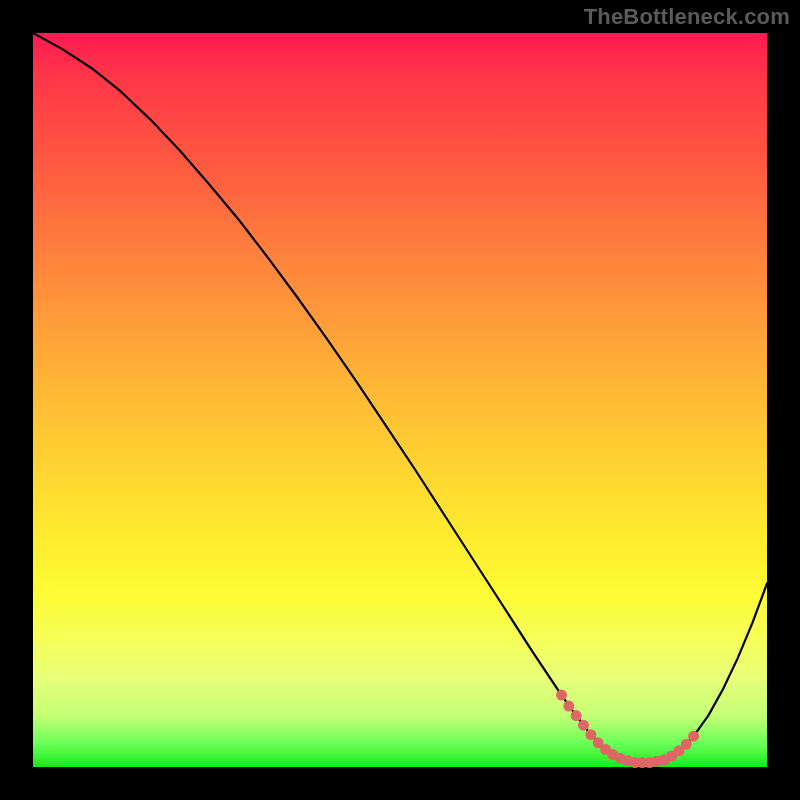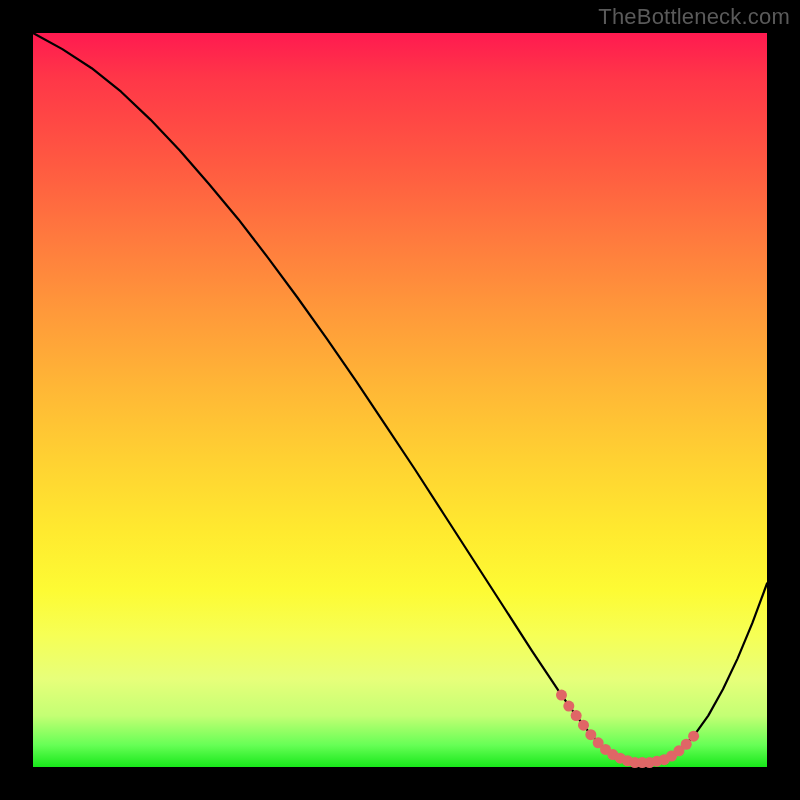--- a/index.html
+++ b/index.html
@@ -15,21 +15,21 @@
     position: relative;
     width: 800px;
     height: 800px;
     background: #000;
   }
   .watermark {
     position: absolute;
     top: 4px;
     right: 10px;
     font-size: 22px;
-    font-weight: 400;
+    font-weight: 700;
     color: #5a5a5a;
     letter-spacing: 0.2px;
     z-index: 10;
   }
   .plot-area {
     position: absolute;
     left: 33px;
     top: 33px;
     width: 734px;
     height: 734px;

